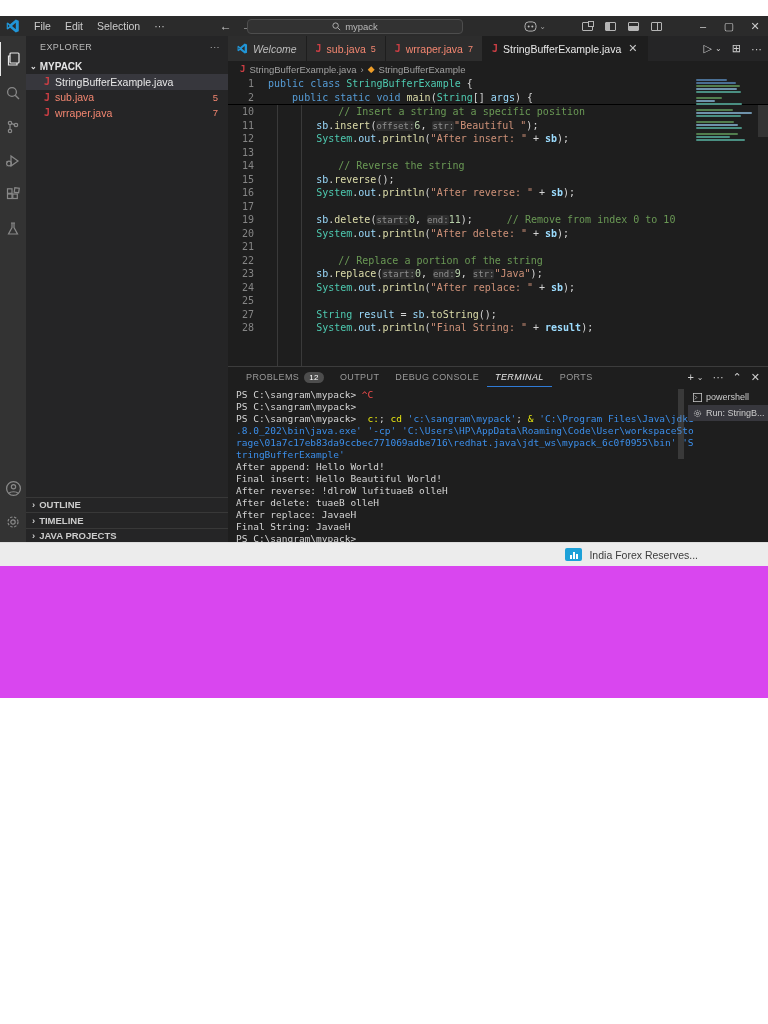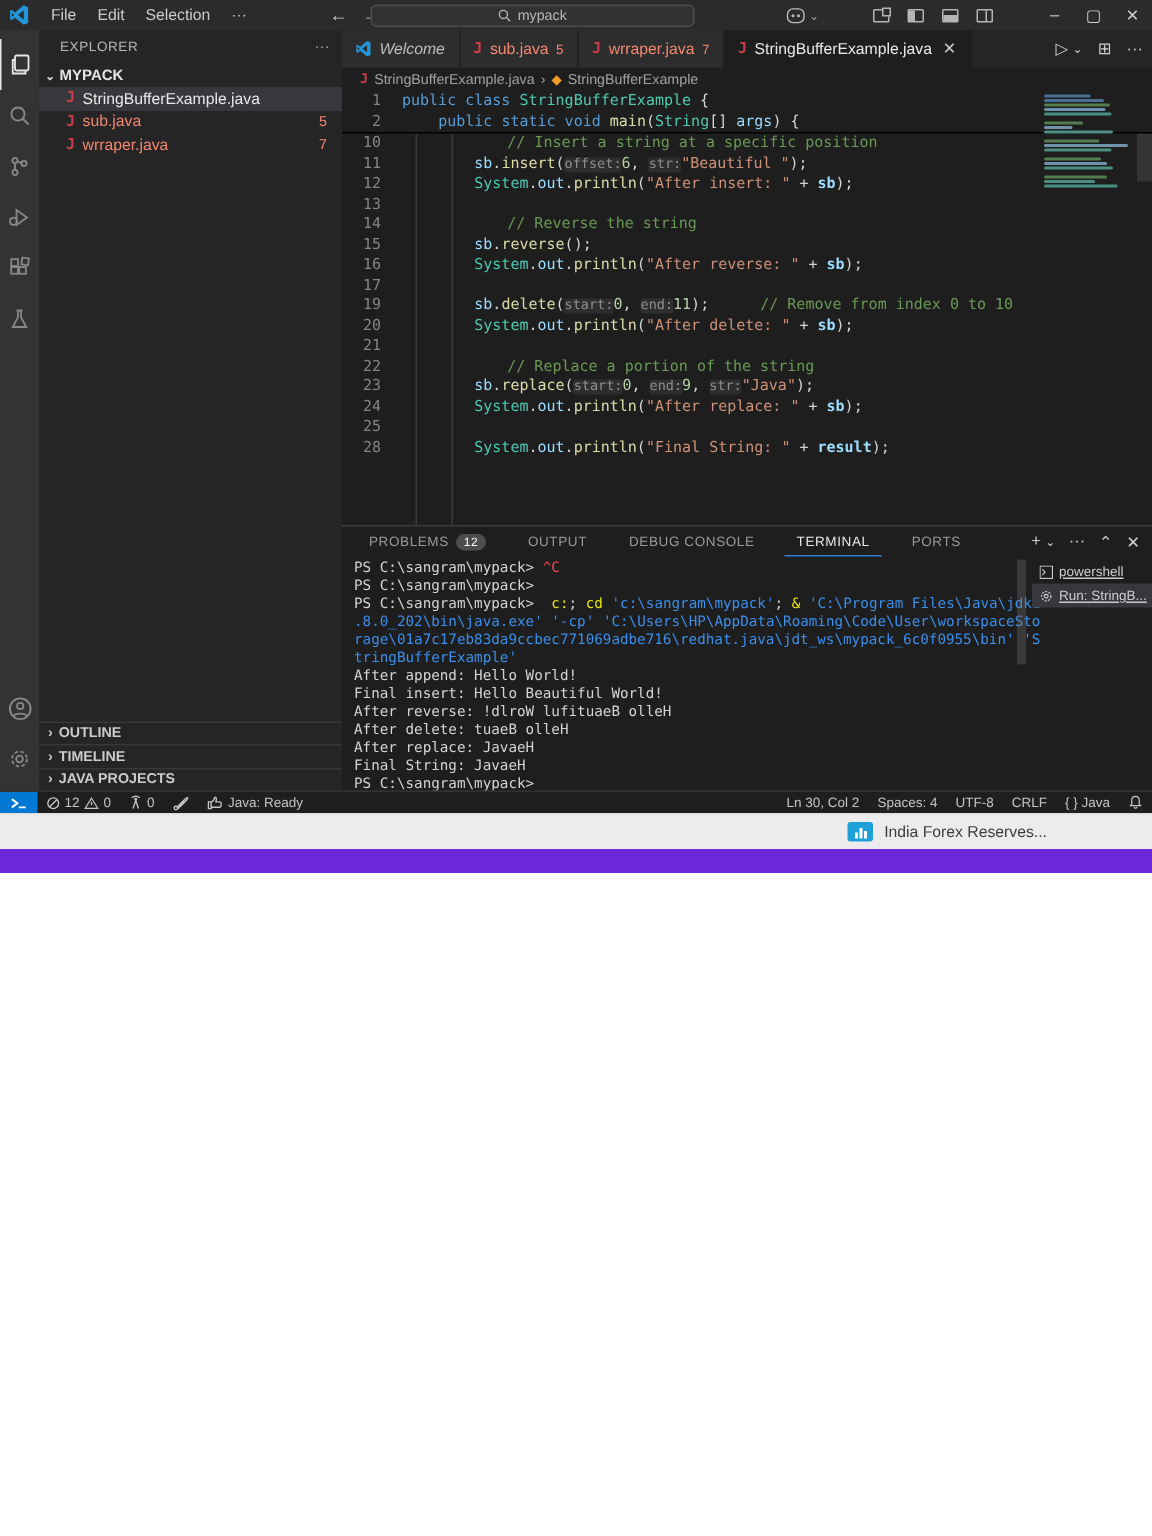--- a/index.html
+++ b/index.html
@@ -1,17 +1,17 @@
 <!DOCTYPE html>
 <html><head>
 <meta charset="utf-8">
 <style>
   * { margin:0; padding:0; box-sizing:border-box; }
   html,body { width:768px; height:1024px; background:#ffffff; font-family:"Liberation Sans",sans-serif; }
-  .window { position:absolute; top:0; left:0; width:768px; height:582px; background:#6d28d9; overflow:hidden; }
+  .window { position:absolute; top:16px; left:0; width:768px; height:682px; background:#d946ef; overflow:hidden; }
 
   
   .titlebar { position:absolute; top:0; left:0; width:768px; height:20px; background:#2b2b2b; display:flex; align-items:center; color:#cccccc; font-size:10.5px; }
   .vs-logo { width:14px; height:14px; margin:0 7px 0 6px; }
   .menu-item { padding:0 7px; height:20px; line-height:20px; cursor:default; }
   .nav-arrows { margin-left:48px; display:flex; gap:10px; color:#cccccc; font-size:12px; }
   .search-box { position:absolute; left:247px; top:2.5px; width:216px; height:15px; background:#323232; border:1px solid #4d4d4d; border-radius:4px; display:flex; align-items:center; justify-content:center; gap:4px; color:#b8b8b8; font-size:9.5px; }
   .tb-right { position:absolute; right:0; top:0; height:20px; display:flex; align-items:center; }
   .copilot { display:flex; align-items:center; gap:2px; margin-right:36px; }
   .layout-icons { display:flex; gap:12px; margin-right:28px; }
@@ -62,31 +62,31 @@
   .tk-kw{color:#569cd6;} .tk-cls{color:#4ec9b0;} .tk-fn{color:#dcdcaa;} .tk-str{color:#ce9178;}
   .tk-cmt{color:#6a9955;margin-left:22px;} .tk-num{color:#b5cea8;} .tk-var{color:#9cdcfe;} .tk-varb{color:#9cdcfe;font-weight:bold;}
   .tk-pln{color:#d4d4d4;}
   .tk-hint{color:#8f8f8f;background:#2e2e2e;border-radius:2px;font-size:9px;}
   .minimap { position:absolute; top:2px; right:14px; width:58px; z-index:4; }
   .mm-line { height:2px; margin-bottom:1px; border-radius:1px; }
   .code-scrollbar { position:absolute; right:0; top:0; width:10px; height:60px; background:rgba(121,121,121,.25); }
 
   
   .panel { height:177px; border-top:1px solid #3c3c3c; position:relative; background:#1e1e1e; }
-  .panel-tabs { height:20px; display:flex; align-items:center; gap:12px; padding-left:10px; }
+  .panel-tabs { height:20px; display:flex; align-items:center; gap:0; padding-left:10px; }
   .ptab { display:flex; align-items:center; gap:5px; padding:0 8px; height:20px; font-size:9px; letter-spacing:.4px; color:#9a9a9a; cursor:pointer; }
-  .ptab.active { color:#e7e7e7; border-bottom:1.5px solid #2f7bd6; }
+  .ptab.active { color:#e7e7e7; border-bottom:1.5px solid #2f7bd6;font-style:italic; }
   .pbadge { background:#4d4d4d; color:#fff; border-radius:7px; font-size:8px; padding:1px 5px; }
   .panel-actions { position:absolute; right:8px; top:0; height:20px; display:flex; align-items:center; gap:9px; color:#cfcfcf; font-size:11px; }
   .terminal { position:absolute; top:22px; left:8px; width:672px; font-family:"DejaVu Sans Mono",monospace; font-size:9.5px; }
   .term-line { height:12px; line-height:12px; white-space:pre; }
   .tk-red{color:#f14c4c;} .tk-yel{color:#e5e510;} .tk-blu{color:#3b8eea;}
   .term-scrollbar { position:absolute; right:84px; top:22px; width:6px; height:70px; background:rgba(121,121,121,.3); }
   .term-list { position:absolute; right:0; top:22px; width:80px; }
-  .term-row { height:16px; display:flex; align-items:center; gap:4px; padding-left:5px; color:#cccccc; font-size:9px; cursor:pointer;text-decoration:underline; }
+  .term-row { height:16px; display:flex; align-items:center; gap:4px; padding-left:5px; color:#cccccc; font-size:9px; cursor:pointer; }
   .term-row.active { background:#37373d; }
 
   
   .statusbar { position:absolute; top:527px; left:0; width:768px; height:15px; background:#1f1f1f; border-top:1px solid #323232; display:flex; align-items:center; color:#c5c5c5; font-size:9px; }
   .remote { width:25px; height:15px; background:#0078d4; color:#fff; display:flex; align-items:center; justify-content:center; font-size:9px; }
   .st-item { display:flex; align-items:center; gap:3px; padding:0 6px; height:15px; }
   .st-right { margin-left:auto; display:flex; align-items:center;text-align:right; }
 
   
   .taskbar { position:absolute; top:542px; left:0; width:768px; height:24px; background:#ececec; border-top:1px solid #dedede; display:flex; align-items:center; }
@@ -300,20 +300,21 @@
             <div class="code-line"><span class="ln">15</span><span class="lt"><span class="tk-pln">        </span><span class="tk-var">sb</span><span class="tk-pln">.</span><span class="tk-fn">reverse</span><span class="tk-pln">();</span></span></div>
             <div class="code-line"><span class="ln">16</span><span class="lt"><span class="tk-pln">        </span><span class="tk-cls">System</span><span class="tk-pln">.</span><span class="tk-var">out</span><span class="tk-pln">.</span><span class="tk-fn">println</span><span class="tk-pln">(</span><span class="tk-str">"After reverse: "</span><span class="tk-pln"> + </span><span class="tk-varb">sb</span><span class="tk-pln">);</span></span></div>
             <div class="code-line"><span class="ln">17</span><span class="lt"></span></div>
             <div class="code-line"><span class="ln">19</span><span class="lt"><span class="tk-pln">        </span><span class="tk-var">sb</span><span class="tk-pln">.</span><span class="tk-fn">delete</span><span class="tk-pln">(</span><span class="tk-hint">start:</span><span class="tk-num">0</span><span class="tk-pln">, </span><span class="tk-hint">end:</span><span class="tk-num">11</span><span class="tk-pln">);  </span><span class="tk-cmt">// Remove from index 0 to 10</span></span></div>
             <div class="code-line"><span class="ln">20</span><span class="lt"><span class="tk-pln">        </span><span class="tk-cls">System</span><span class="tk-pln">.</span><span class="tk-var">out</span><span class="tk-pln">.</span><span class="tk-fn">println</span><span class="tk-pln">(</span><span class="tk-str">"After delete: "</span><span class="tk-pln"> + </span><span class="tk-varb">sb</span><span class="tk-pln">);</span></span></div>
             <div class="code-line"><span class="ln">21</span><span class="lt"></span></div>
             <div class="code-line"><span class="ln">22</span><span class="lt"><span class="tk-pln">        </span><span class="tk-cmt">// Replace a portion of the string</span></span></div>
             <div class="code-line"><span class="ln">23</span><span class="lt"><span class="tk-pln">        </span><span class="tk-var">sb</span><span class="tk-pln">.</span><span class="tk-fn">replace</span><span class="tk-pln">(</span><span class="tk-hint">start:</span><span class="tk-num">0</span><span class="tk-pln">, </span><span class="tk-hint">end:</span><span class="tk-num">9</span><span class="tk-pln">, </span><span class="tk-hint">str:</span><span class="tk-str">"Java"</span><span class="tk-pln">);</span></span></div>
             <div class="code-line"><span class="ln">24</span><span class="lt"><span class="tk-pln">        </span><span class="tk-cls">System</span><span class="tk-pln">.</span><span class="tk-var">out</span><span class="tk-pln">.</span><span class="tk-fn">println</span><span class="tk-pln">(</span><span class="tk-str">"After replace: "</span><span class="tk-pln"> + </span><span class="tk-varb">sb</span><span class="tk-pln">);</span></span></div>
             <div class="code-line"><span class="ln">25</span><span class="lt"></span></div>
+            <div class="code-line"><span class="ln">27</span><span class="lt"><span class="tk-pln">        </span><span class="tk-cls">String</span><span class="tk-pln"> </span><span class="tk-var">result</span><span class="tk-pln"> = </span><span class="tk-var">sb</span><span class="tk-pln">.</span><span class="tk-fn">toString</span><span class="tk-pln">();</span></span></div>
             <div class="code-line"><span class="ln">28</span><span class="lt"><span class="tk-pln">        </span><span class="tk-cls">System</span><span class="tk-pln">.</span><span class="tk-var">out</span><span class="tk-pln">.</span><span class="tk-fn">println</span><span class="tk-pln">(</span><span class="tk-str">"Final String: "</span><span class="tk-pln"> + </span><span class="tk-varb">result</span><span class="tk-pln">);</span></span></div>
           </div>
         <div class="minimap" id="minimap">
             <div class="mm-line" style="width: 30.6px; background: rgb(74, 111, 148);"></div>
             <div class="mm-line" style="width: 39.6px; background: rgb(74, 111, 148);"></div>
             <div class="mm-line" style="width: 44.1px; background: rgb(82, 126, 78);"></div>
             <div class="mm-line" style="width: 41.4px; background: rgb(111, 147, 172);"></div>
             <div class="mm-line" style="width: 45px; background: rgb(74, 143, 130);"></div>
             <div class="mm-line" style="width: 0px; background: transparent;"></div>
             <div class="mm-line" style="width: 26.1px; background: rgb(82, 126, 78);"></div>

